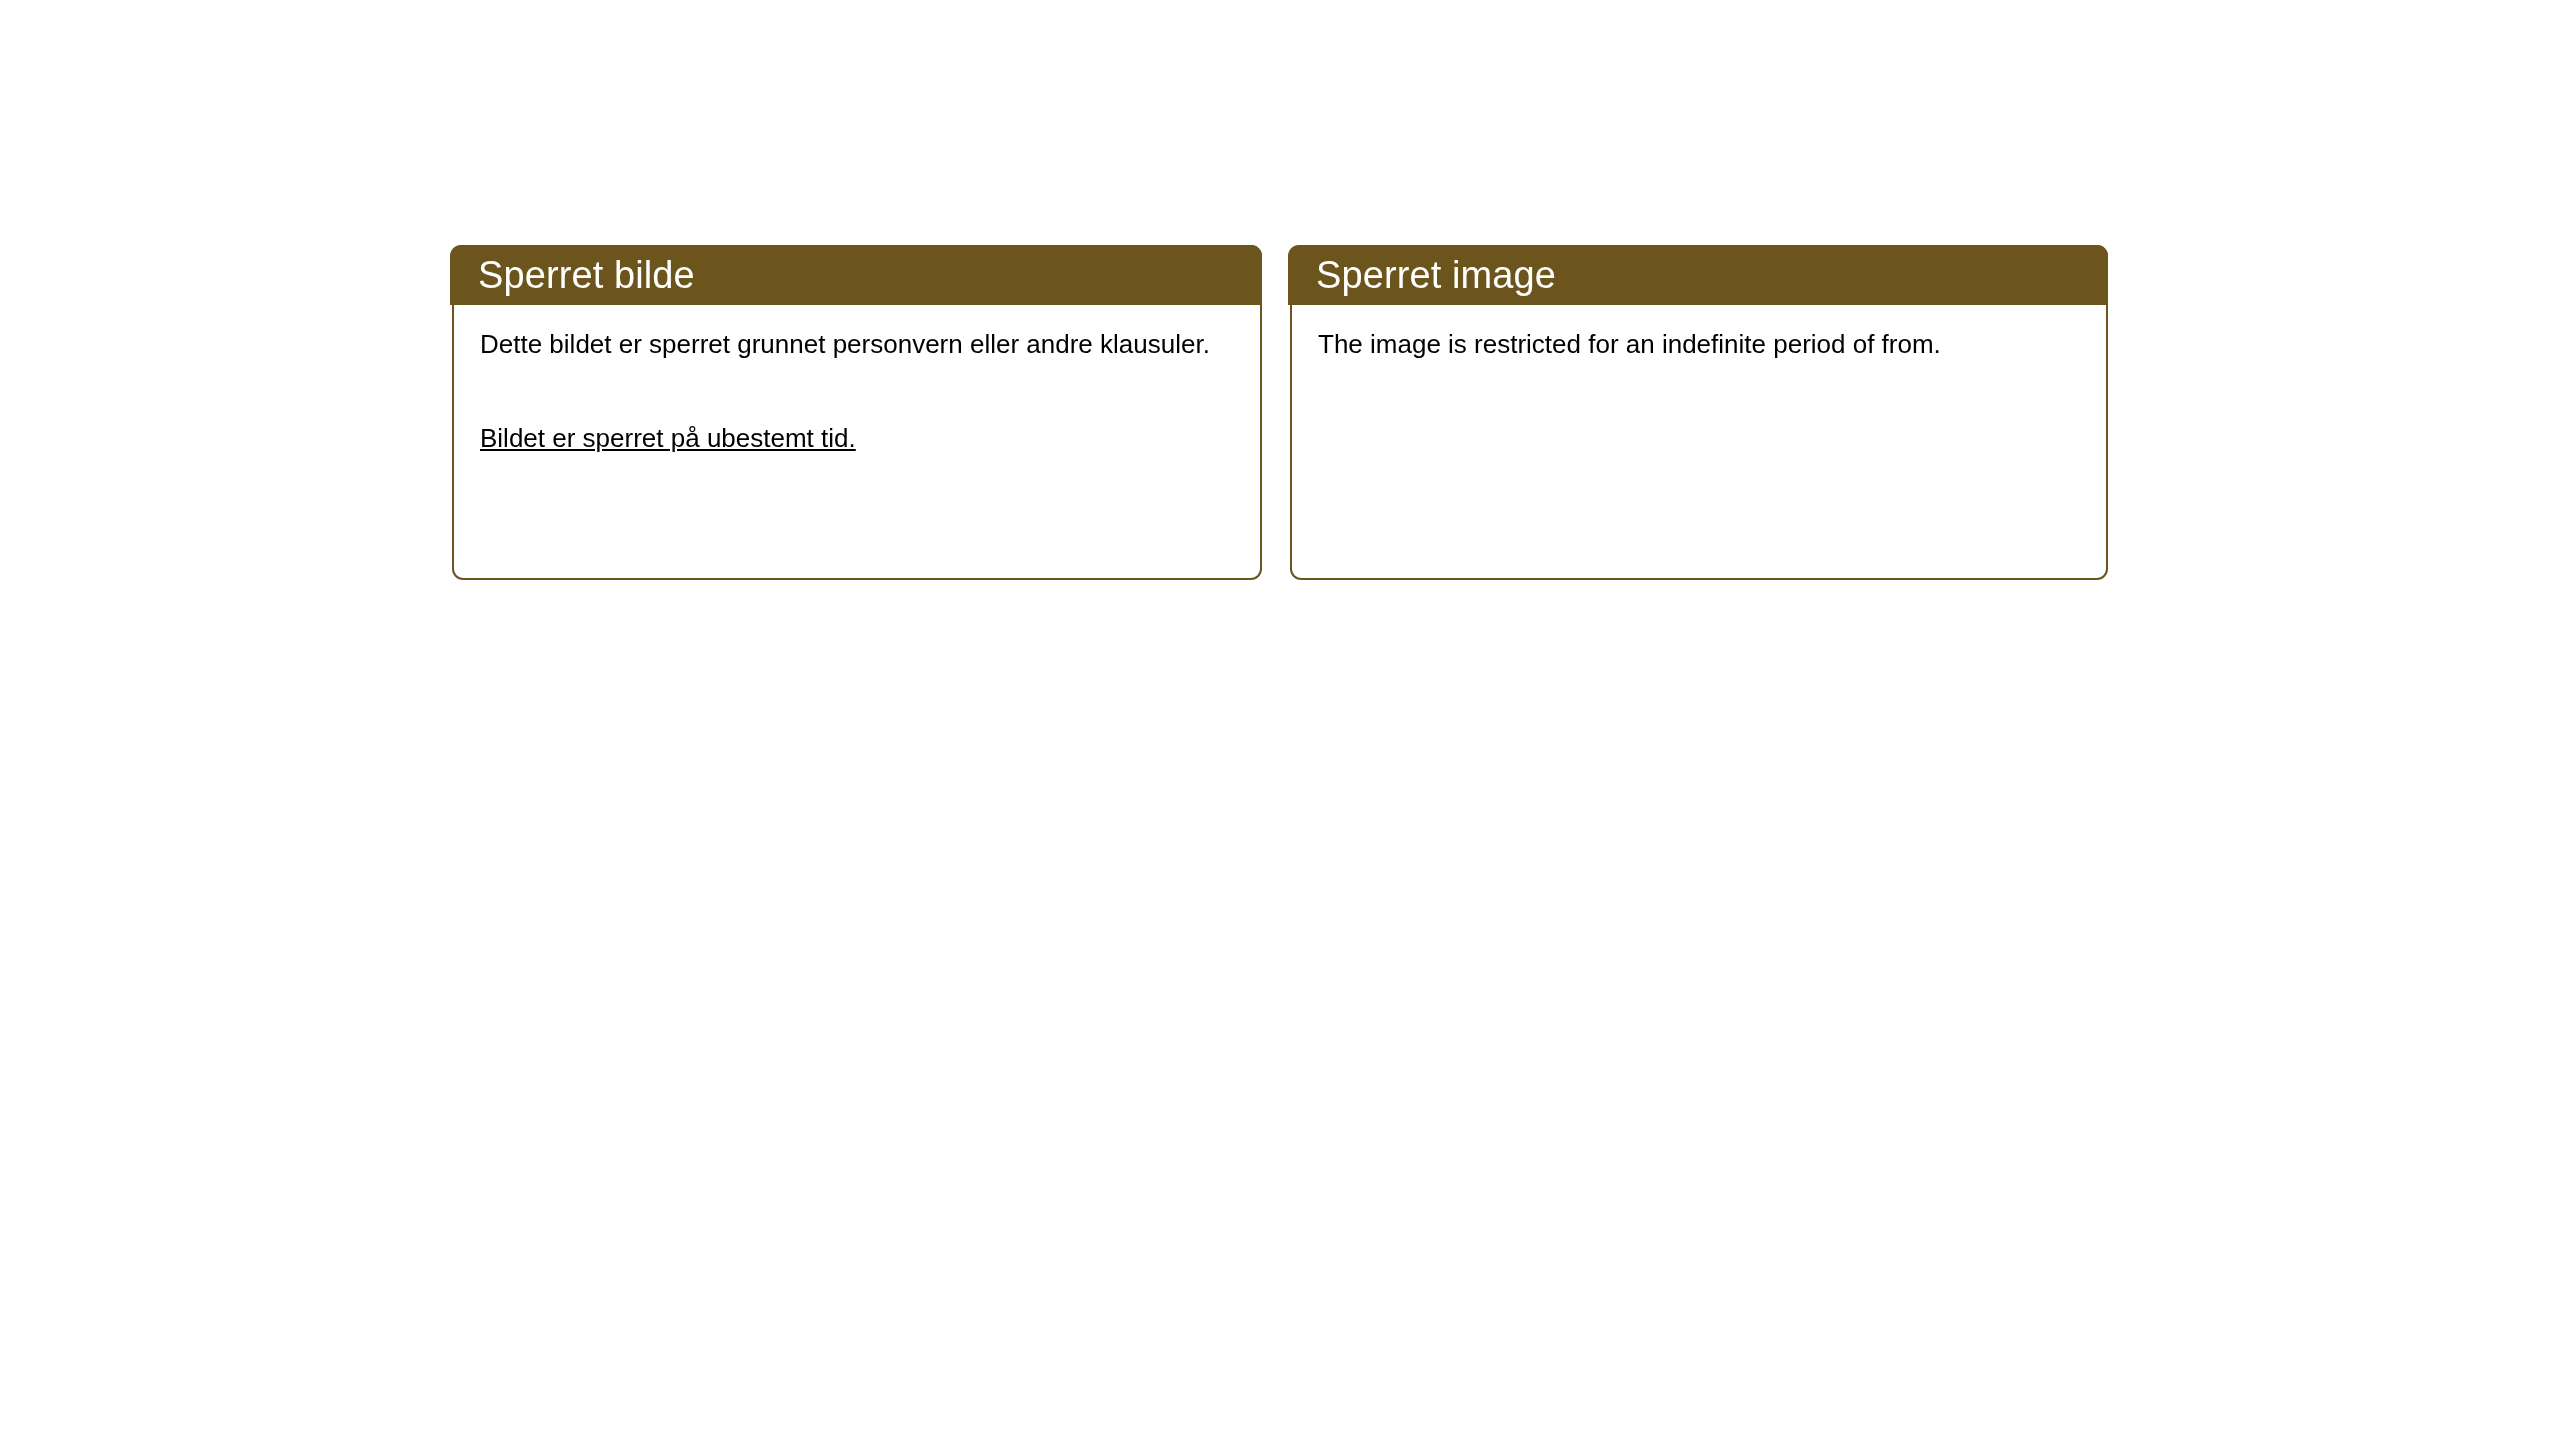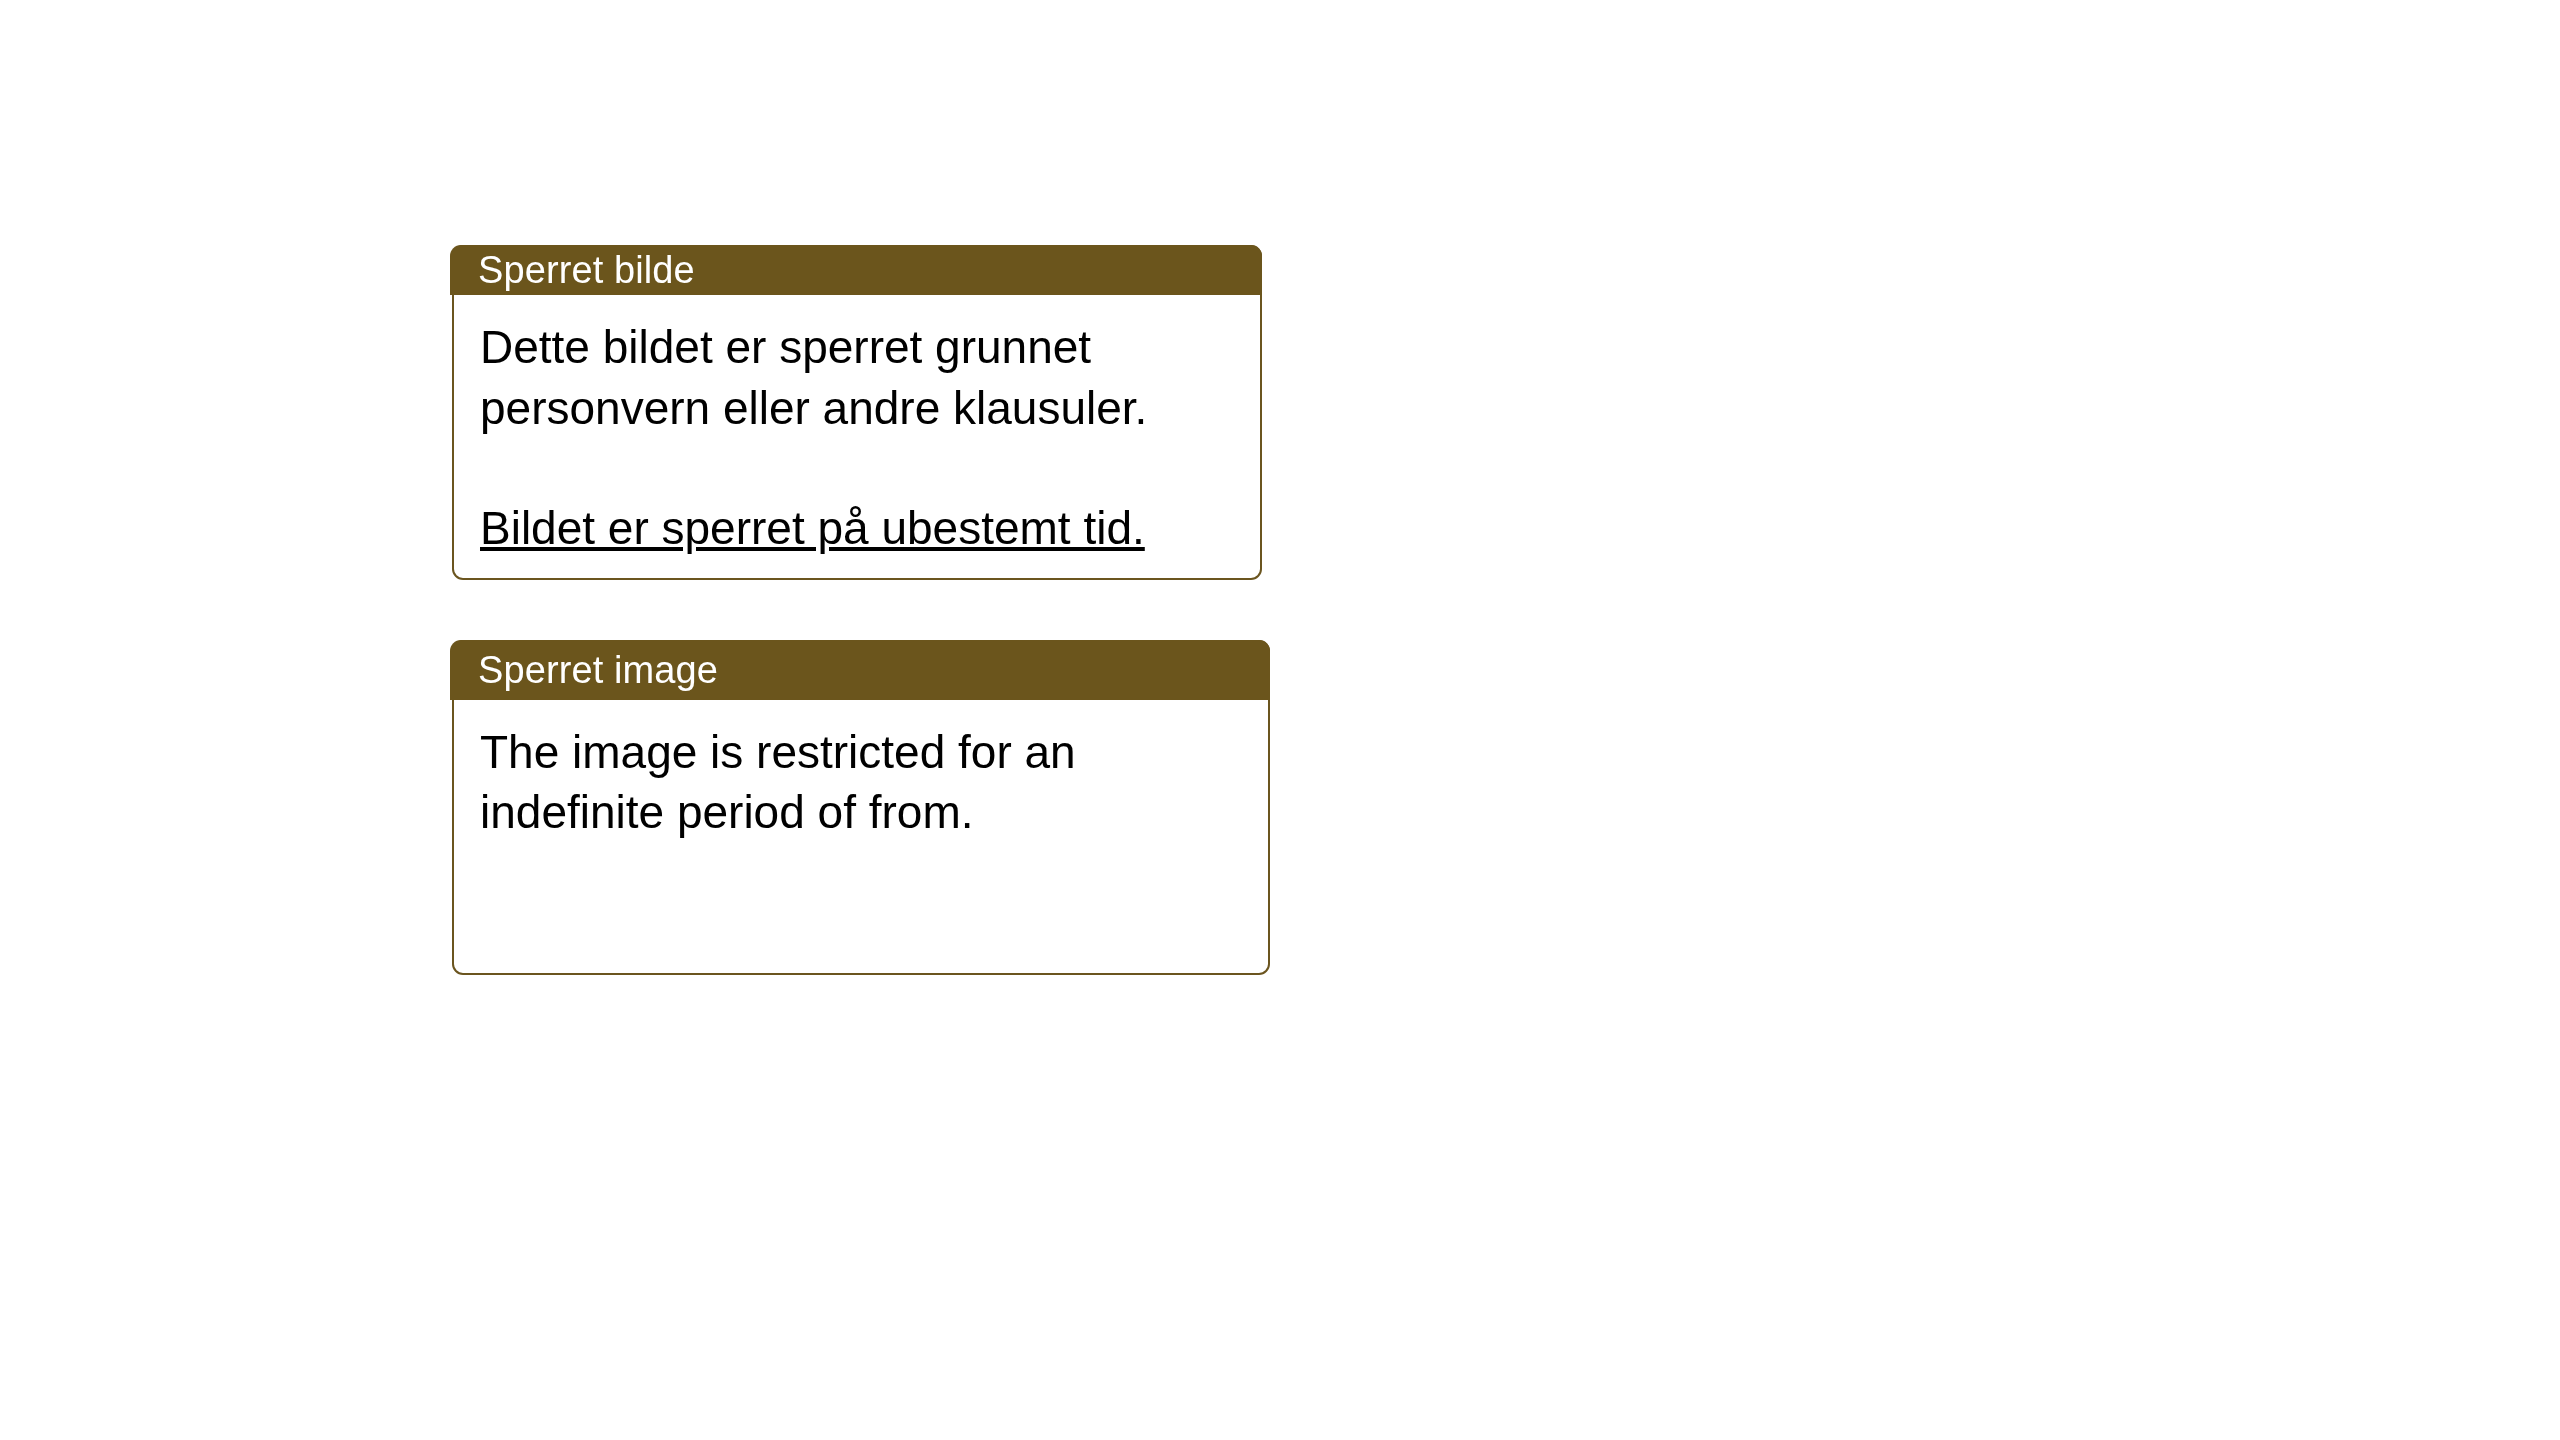--- a/index.html
+++ b/index.html
@@ -21,23 +21,23 @@
     height: 1440px;
     background: #ffffff;
   }
 
   
   .panel-row {
     position: absolute;
     left: 452px;
     top: 245px;
     display: flex;
-    flex-direction: column;
+    flex-direction: row;
     align-items: flex-start;
-    gap: 60px;
+    gap: 28px;
   }
 
   .panel {
     position: relative;
     box-sizing: border-box;
     background: #ffffff;
     border: 2px solid #6b551f;
     border-radius: 11px;
     height: 335px;
     display: flex;
@@ -82,21 +82,21 @@
   .panel-body {
     flex: 1 1 auto;
     box-sizing: border-box;
     padding: 22px 26px 20px 26px;
     display: flex;
     flex-direction: column;
   }
 
   .panel-paragraph {
     color: #000000;
-    font-size: 46px;
+    font-size: 26px;
     line-height: 1.31;
     margin: 0;
     max-width: 760px;
   }
 
   .panel-paragraph + .panel-paragraph {
     margin-top: 60px;
     text-decoration: underline;
   }
 </style>

